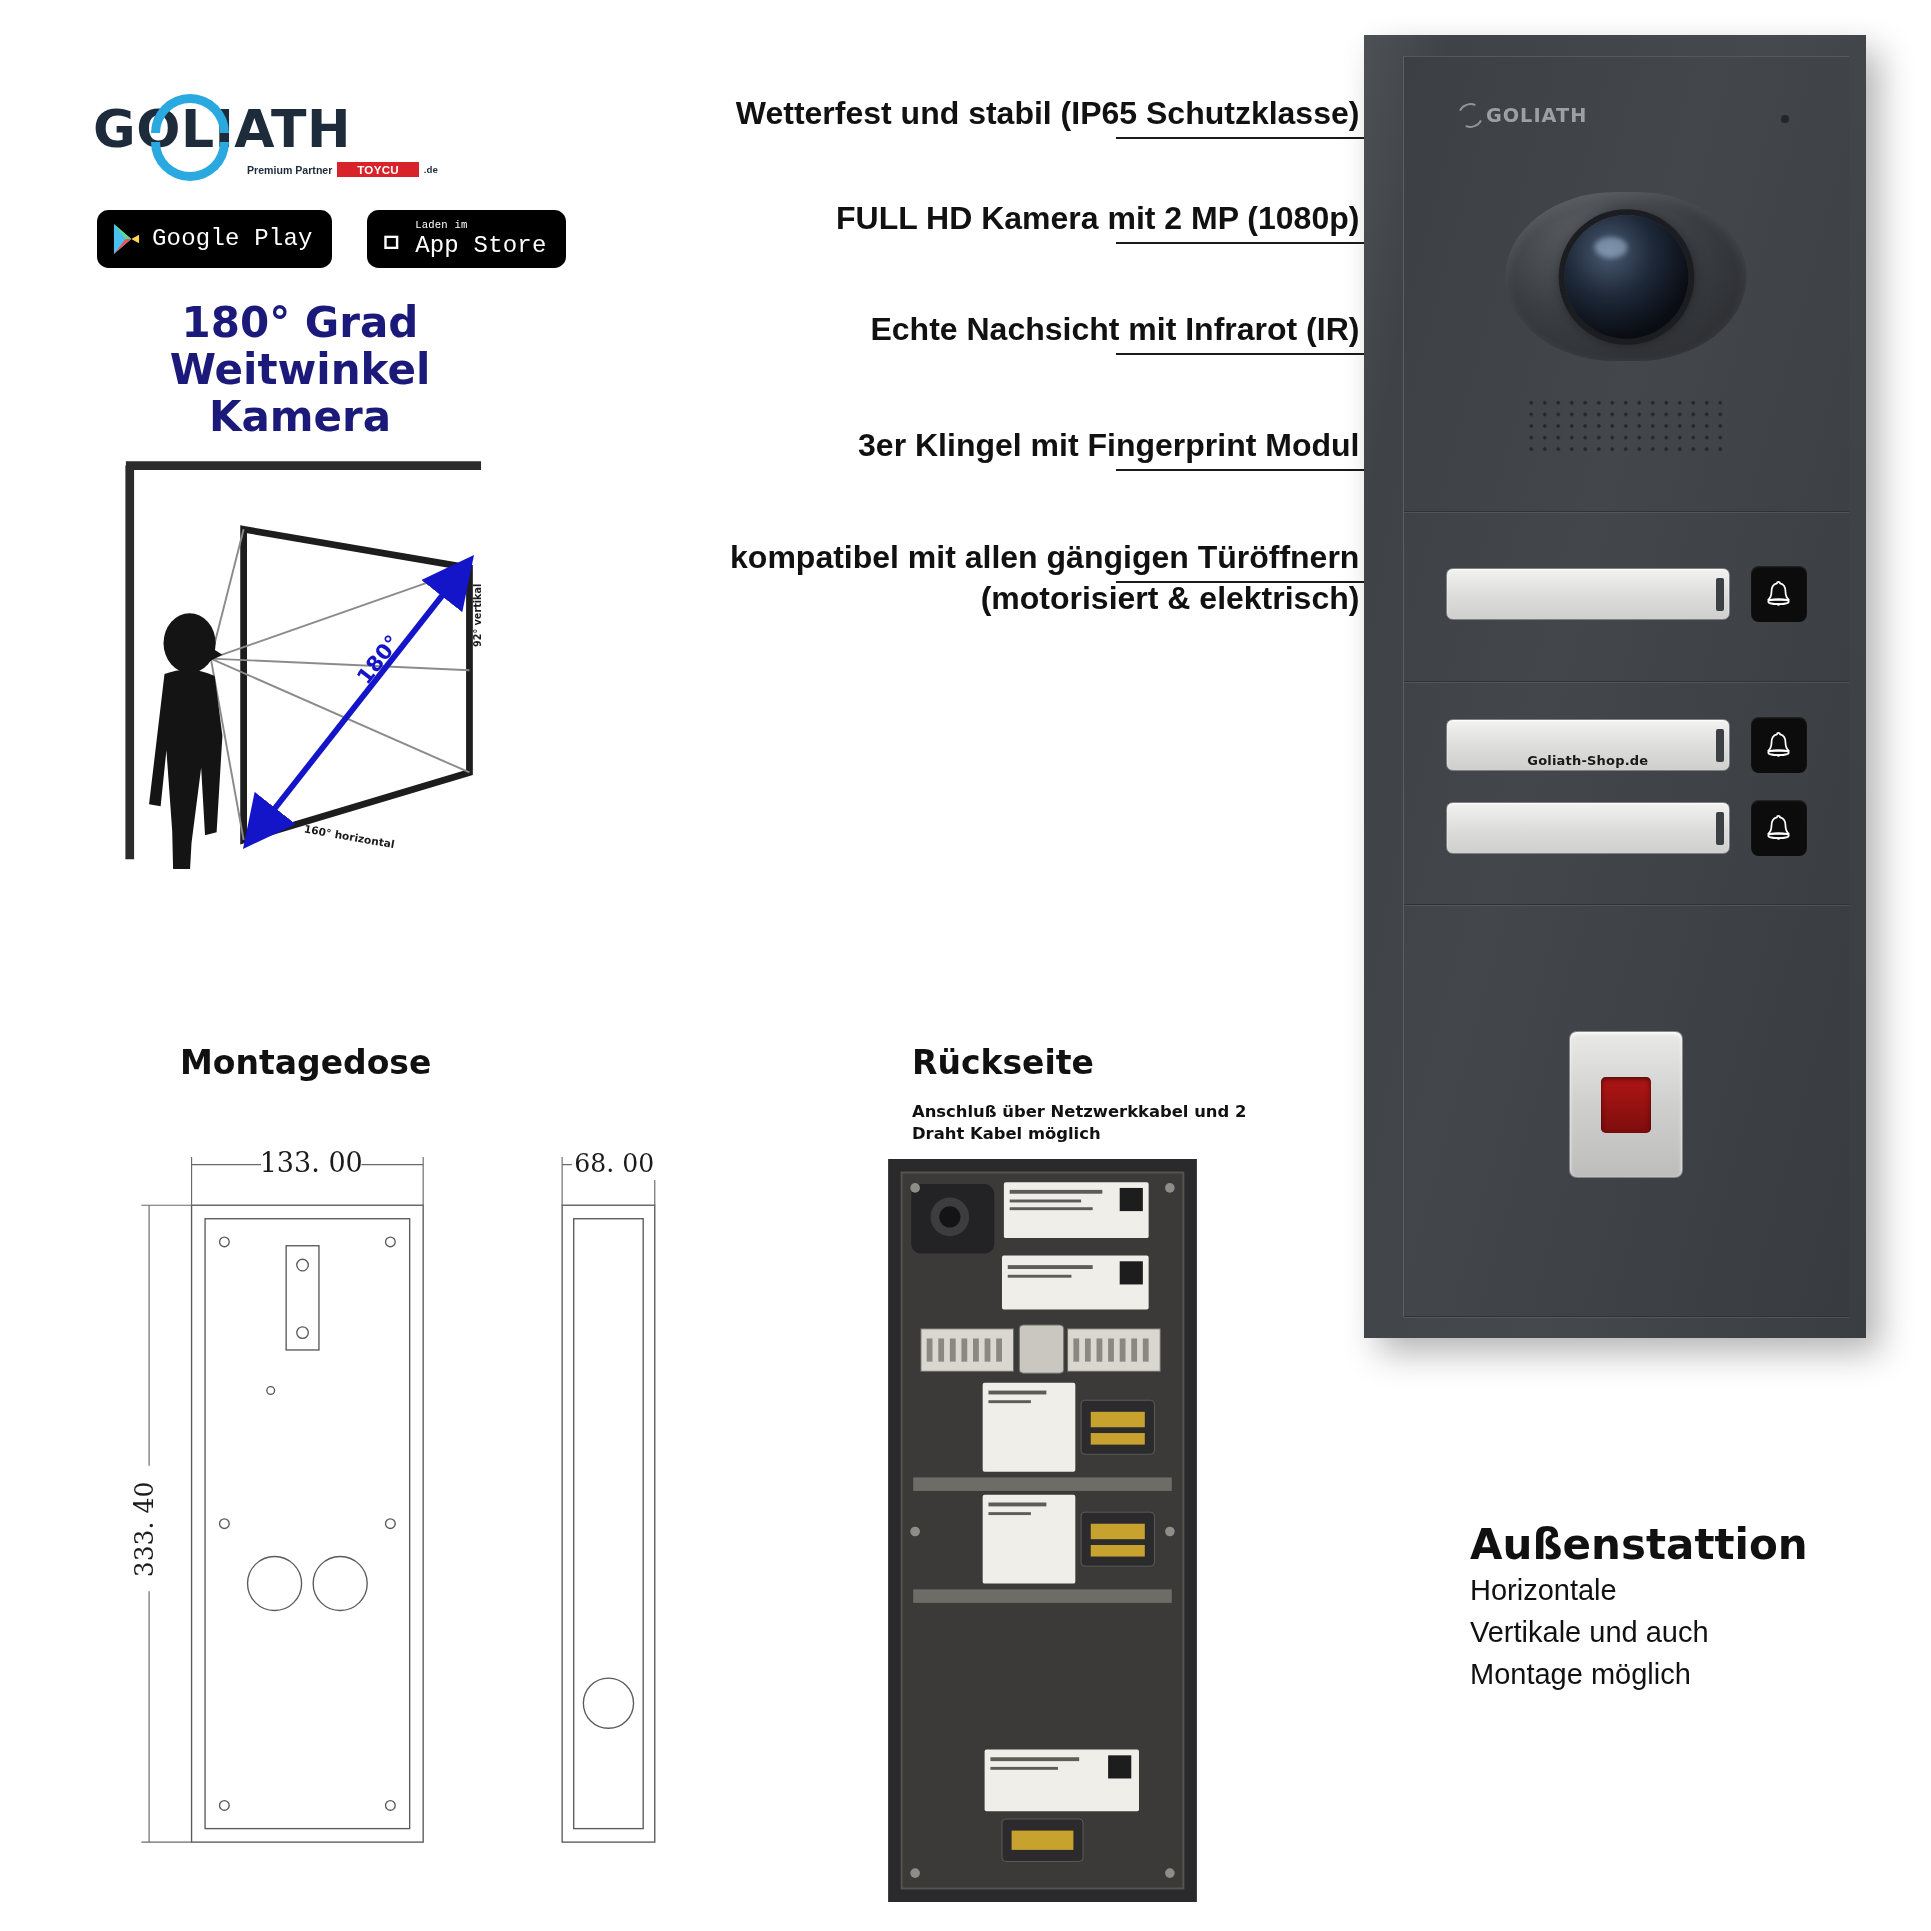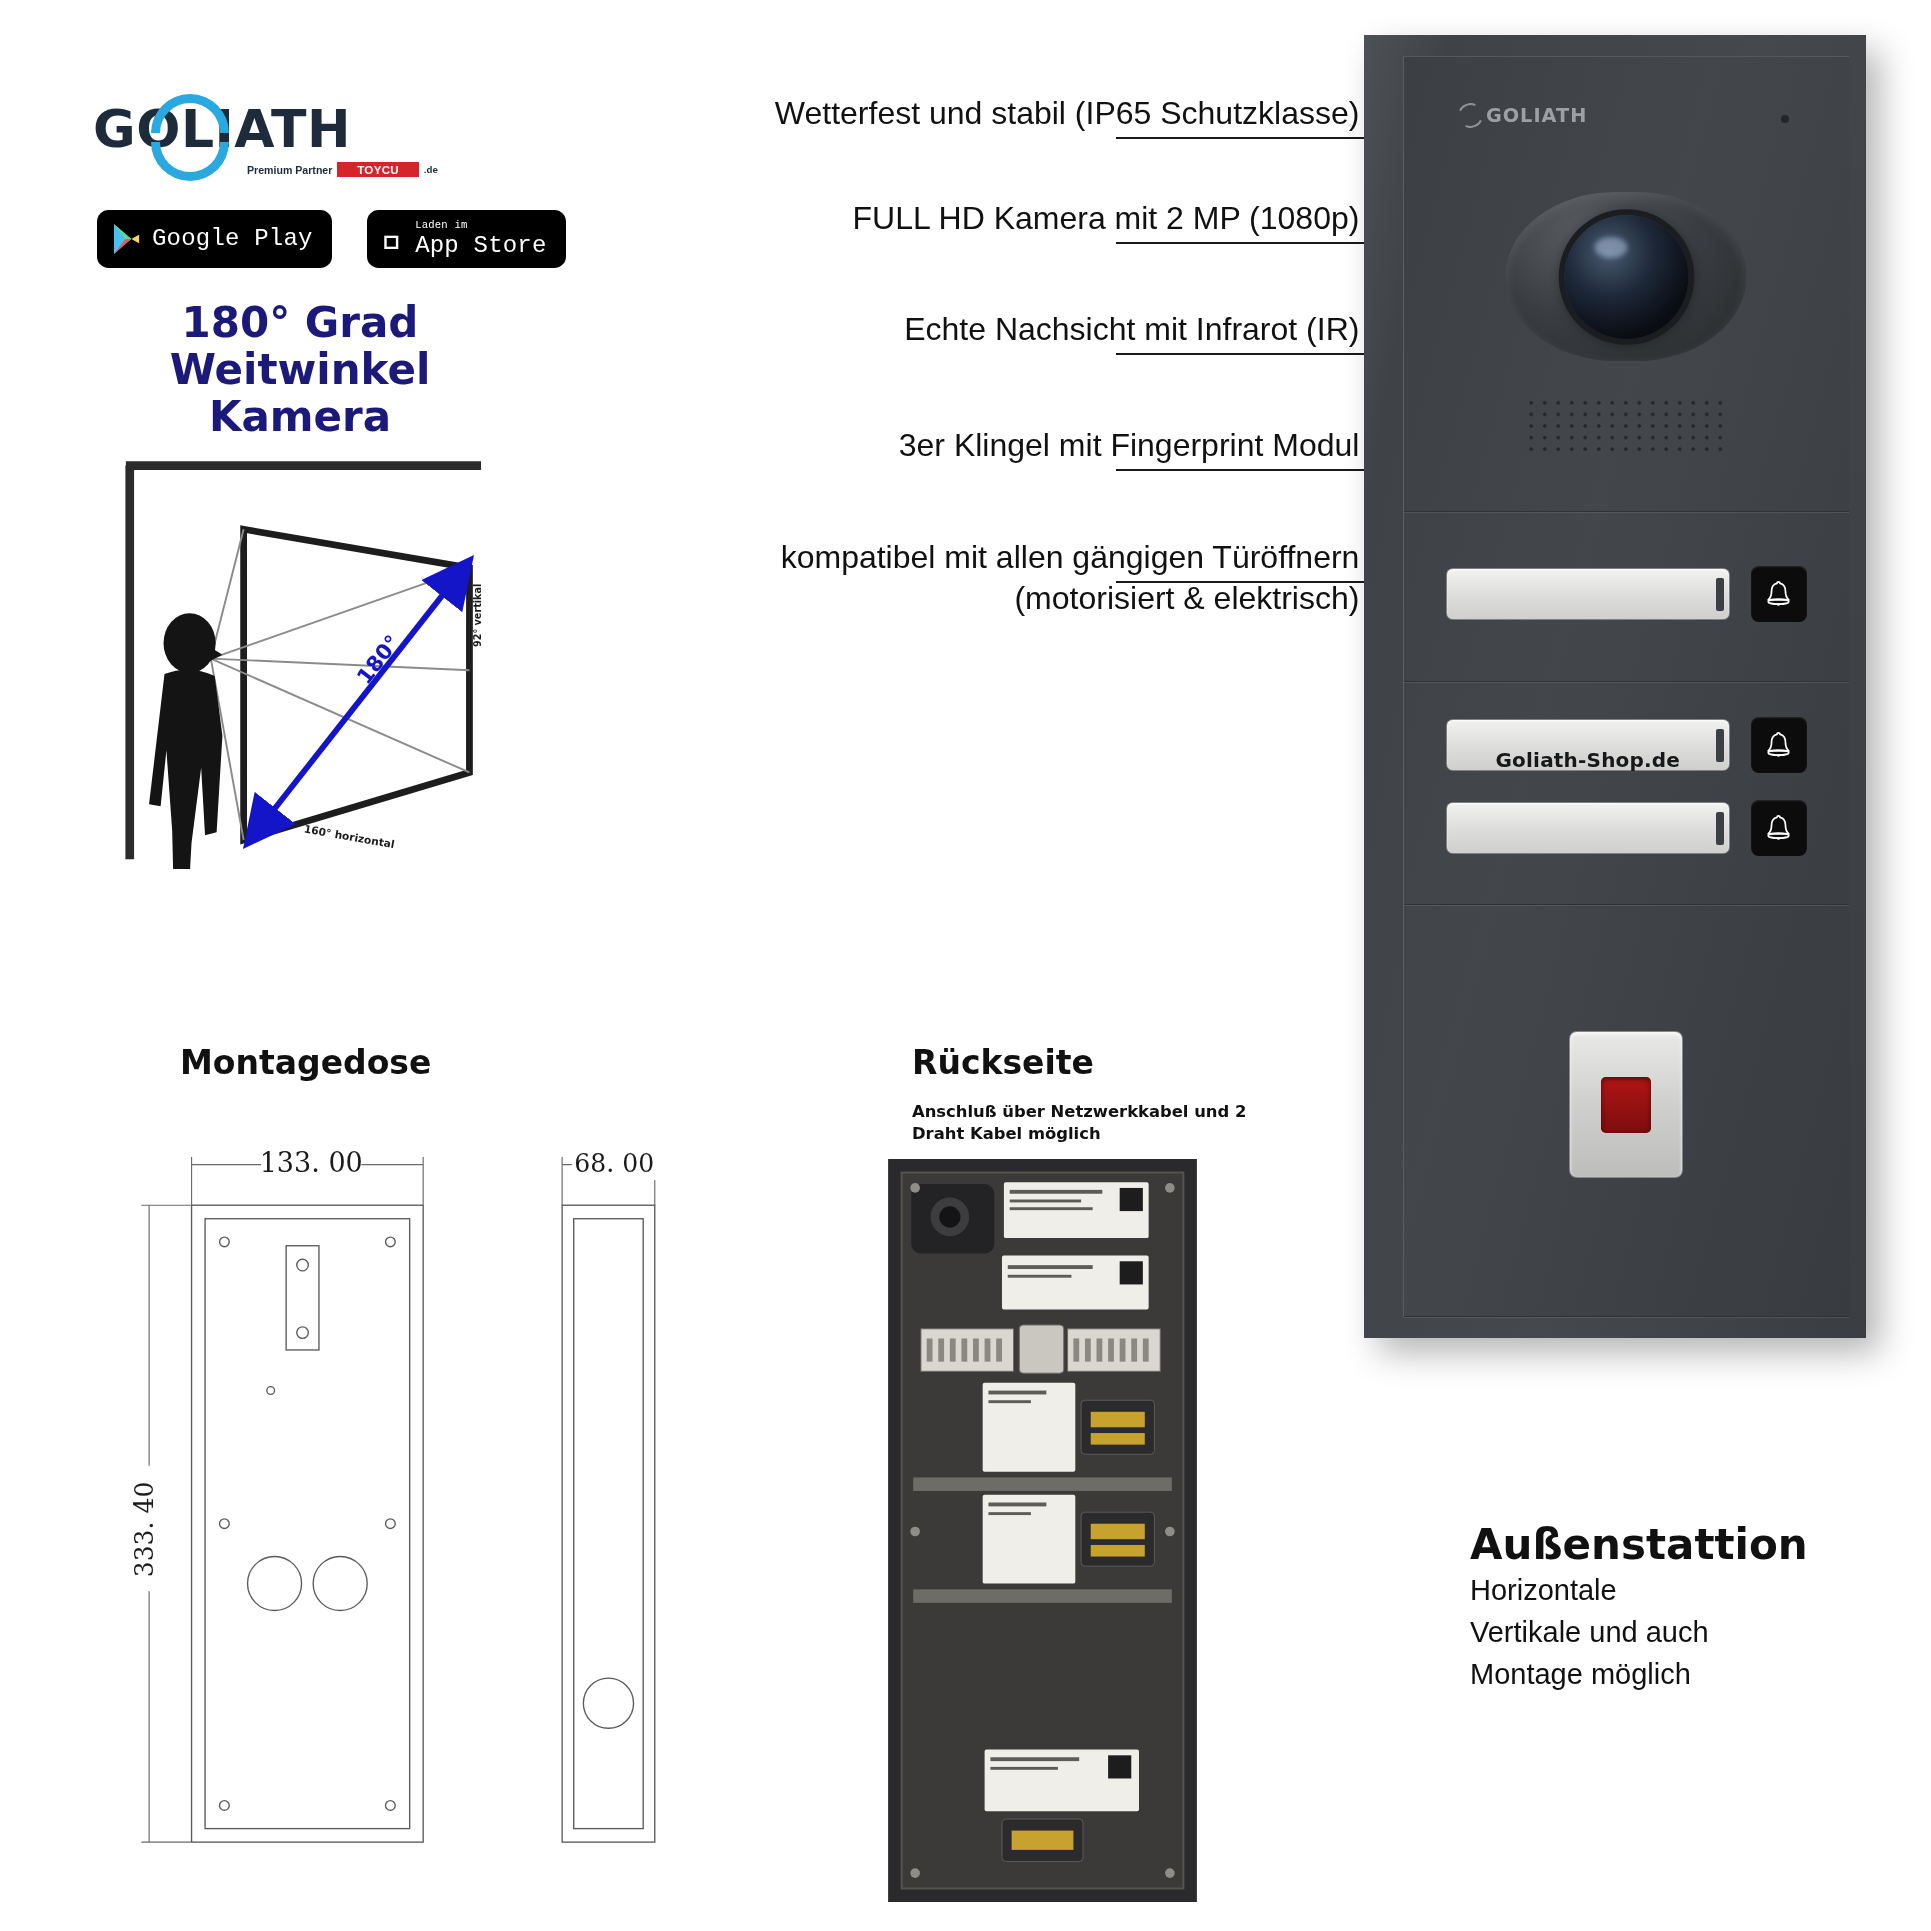--- a/index.html
+++ b/index.html
@@ -60,21 +60,21 @@
   }
 
   
   .fov{position:absolute;left:114px;top:454px;width:377px;height:415px;}
 
   
   .features{position:absolute;left:541px;top:93px;width:830px;}
   .feat{position:relative;margin-bottom:64px;}
   .feat .ftxt{
     font-size:32px;color:#111;text-align:right;
-    padding-right:11.6px;line-height:1.28;white-space:nowrap;
+    padding-right:11.6px;line-height:1.28;white-space:nowrap;font-weight:bold;
   }
   .feat .fline{
     position:absolute;right:-17.4px;height:0;border-top:2.4px solid #1a1a1a;
   }
 
   
   .station{
     position:absolute;left:1364px;top:35px;width:502px;height:1303px;
     background:linear-gradient(100deg,#4d5054 0%,#3f4246 12%,#45484c 55%,#3a3d41 100%);
     box-shadow:13.5px 15.4px 33px rgba(0,0,0,.30);
@@ -145,21 +145,21 @@
     background:linear-gradient(180deg,#f2f2f0 0%,#dcdcda 55%,#cfcfcd 100%);
     border:1.9px solid #7d8186;
     display:flex;align-items:center;justify-content:center;
     position:relative;box-shadow:inset 0 1px 1.9px rgba(255,255,255,.9);
   }
   .plate:after{
     content:"";position:absolute;right:4.8px;top:8.7px;width:7.7px;height:33px;
     border-radius:1.9px;background:#3c3f43;
   }
   .plate span{
-    font-size:20px;font-weight:700;color:#17181a;
+    font-size:13px;font-weight:700;color:#17181a;
     font-family:"DejaVu Sans",sans-serif;letter-spacing:0.2px;margin-top:30px;
   }
   .bellbtn{
     width:56px;height:56px;border-radius:7.7px;background:#0c0c0d;
     display:flex;align-items:center;justify-content:center;
     box-shadow:inset 0 1px 1.9px rgba(255,255,255,.12);
   }
   .fp-module{
     position:absolute;left:50%;top:126px;transform:translateX(-50%);
     width:112px;height:145px;border-radius:7.7px;

